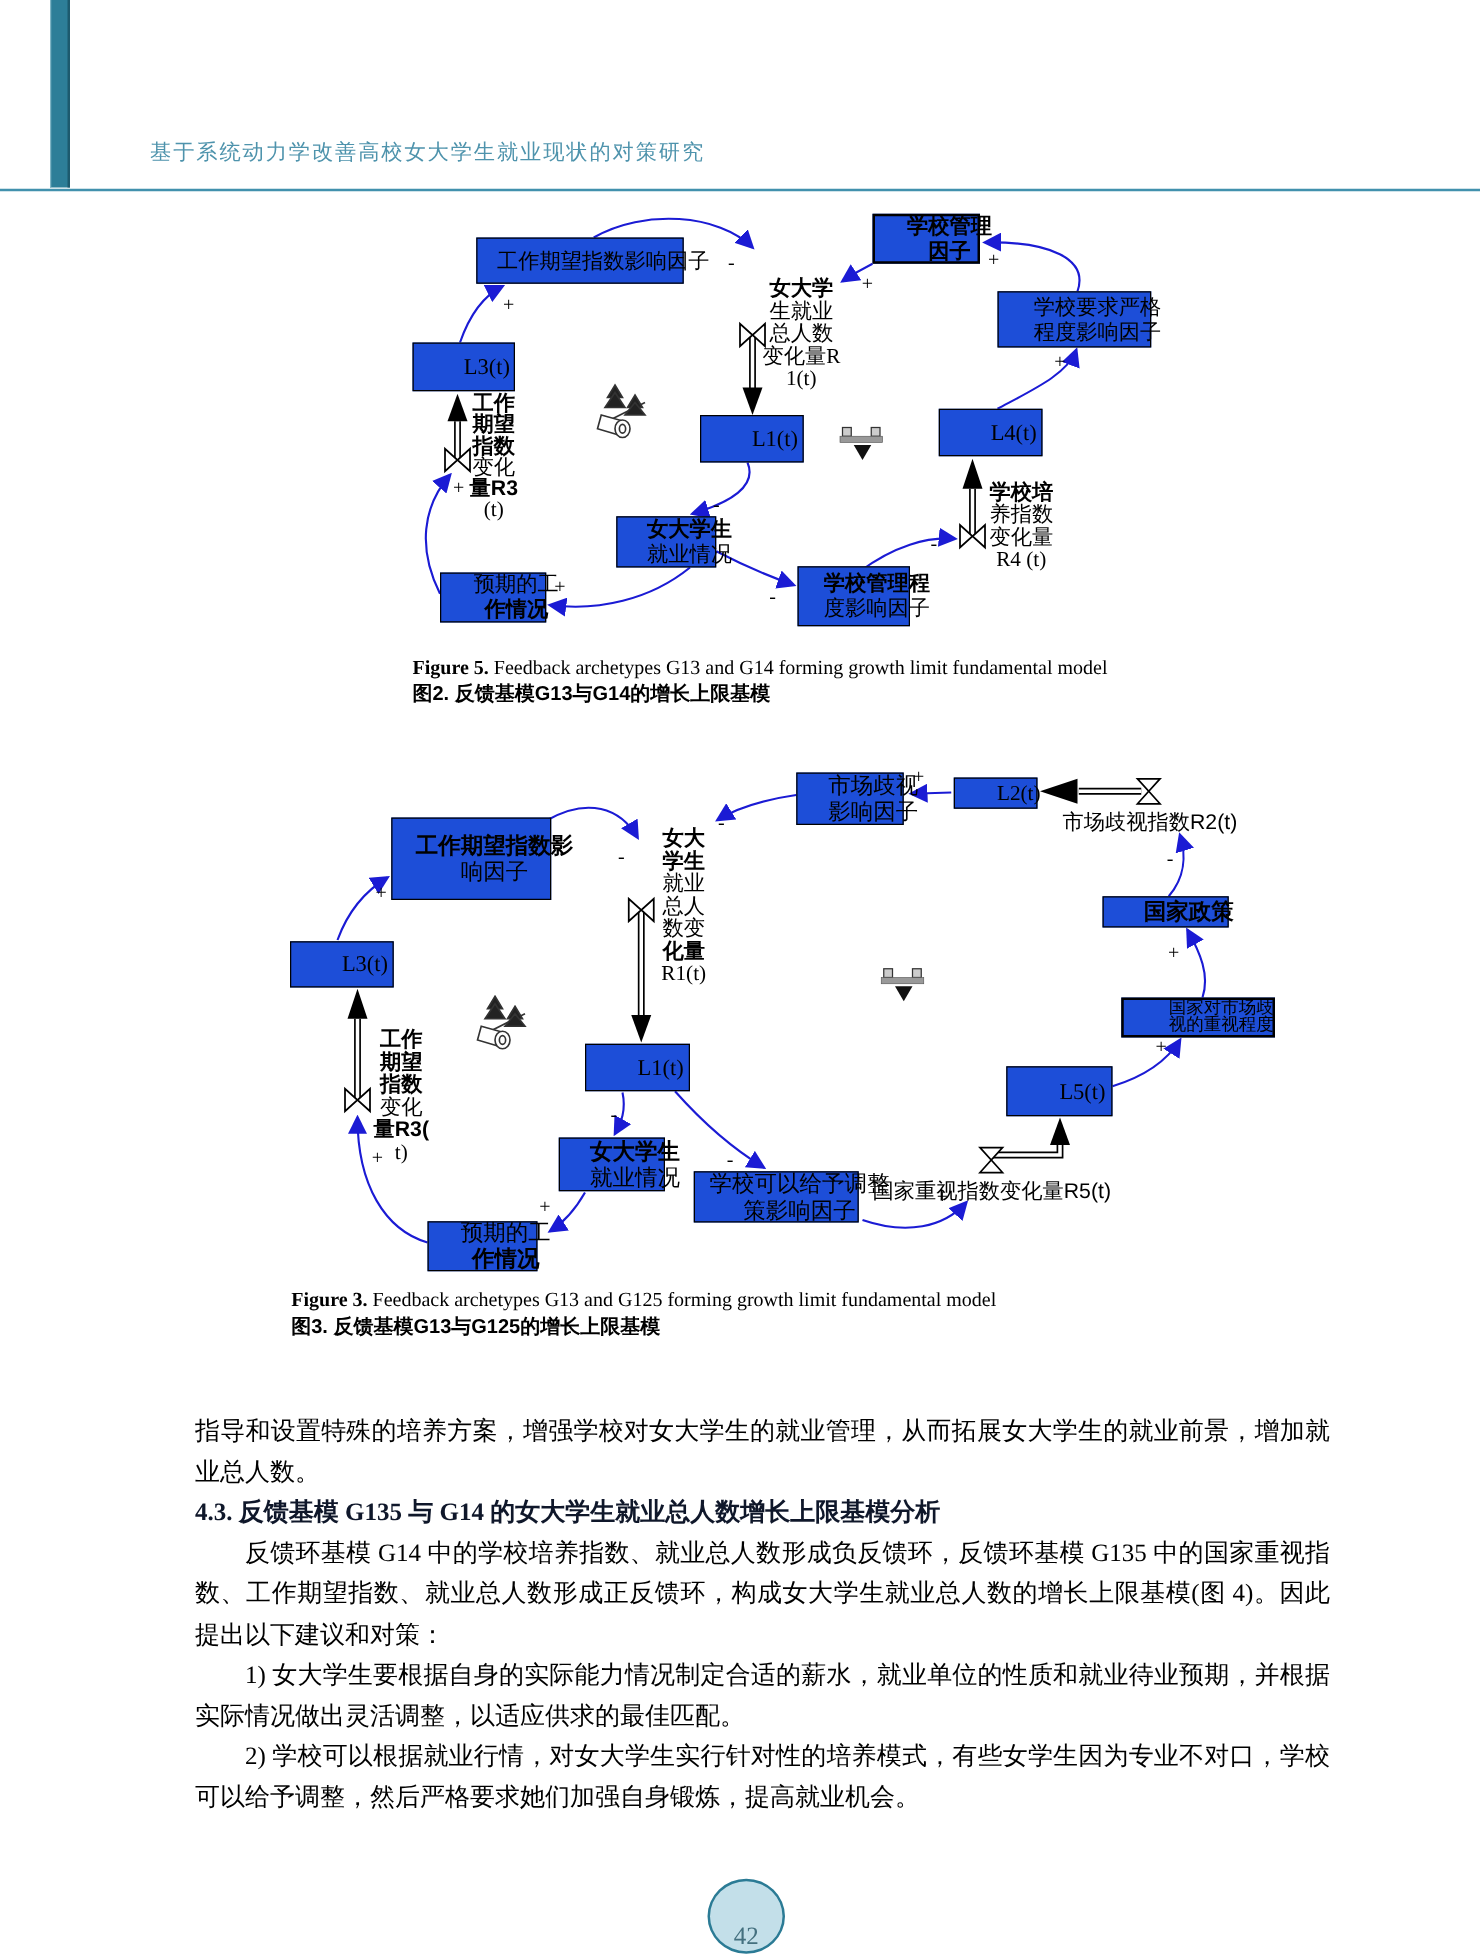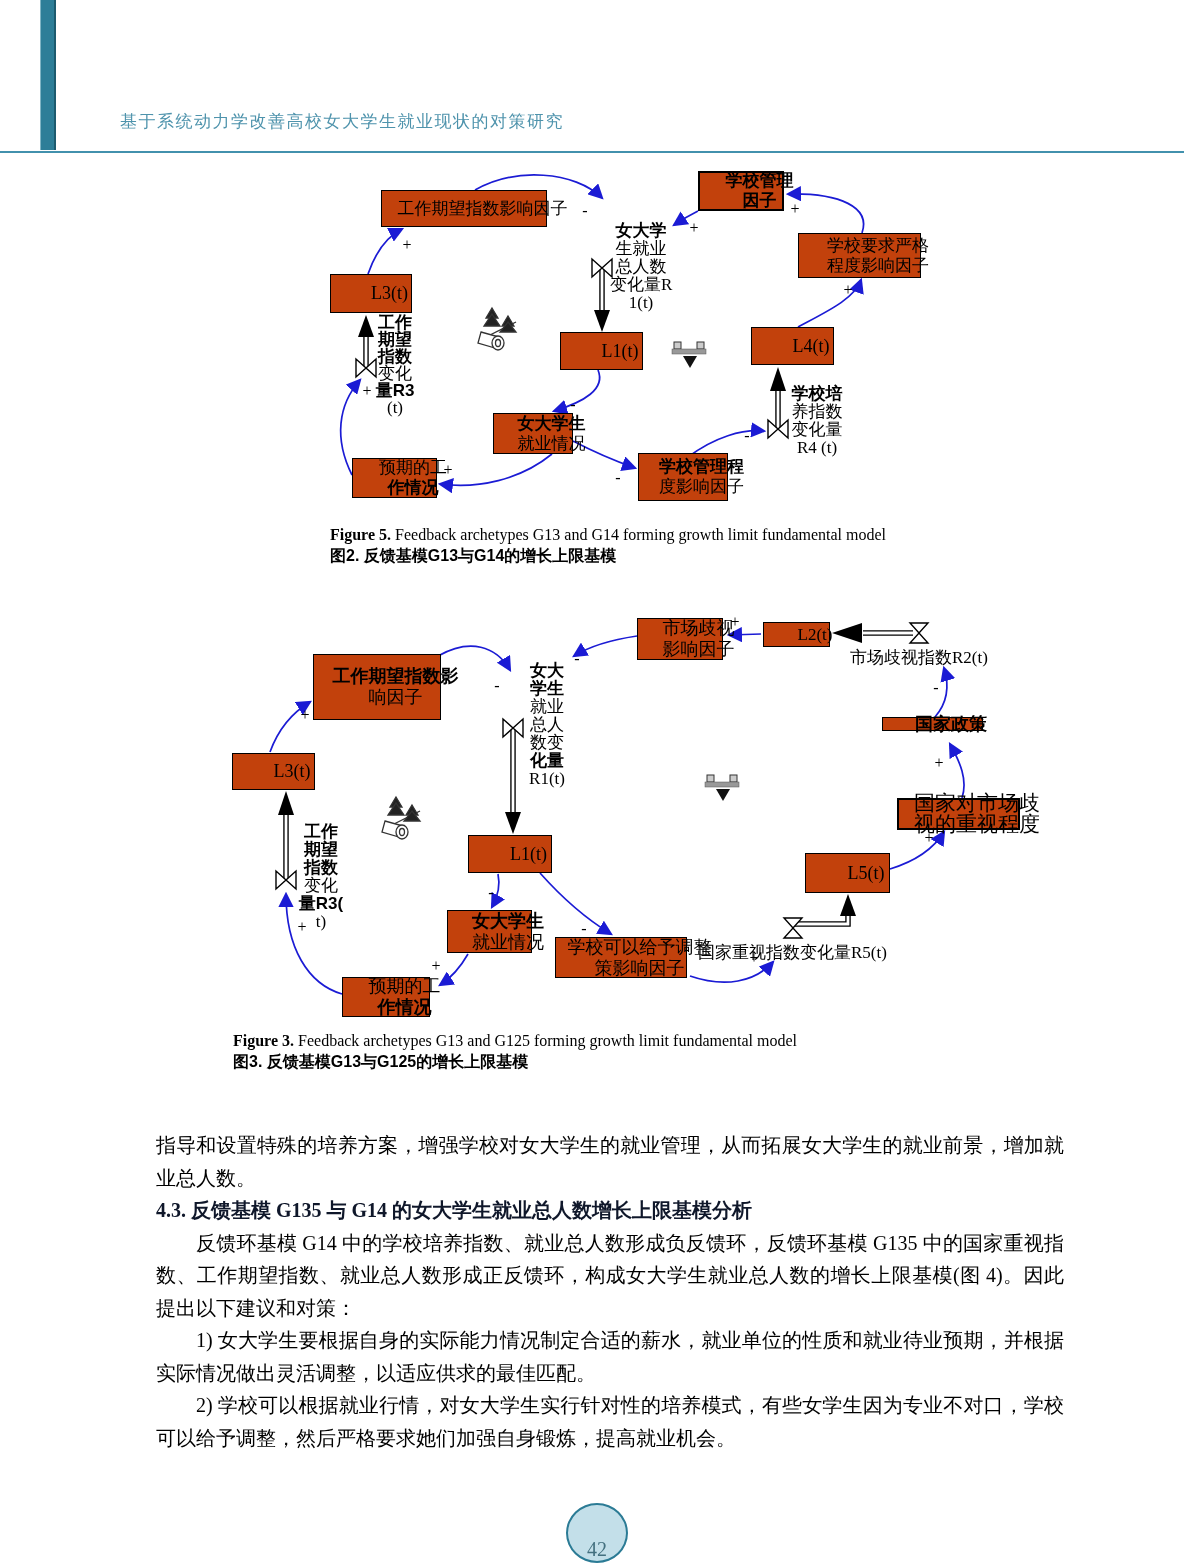--- a/index.html
+++ b/index.html
@@ -9,31 +9,31 @@
   }
   
   .side-bar{position:absolute;left:40px;top:0;width:13px;height:150px;
     background:#2d7e98;border-right:2px solid #1d5a6e;border-left:1px solid #7fb4c4;}
   .header-title{position:absolute;left:110px;top:110px;font-size:17px;color:#4e93ac;
     letter-spacing:1.5px;font-family:"Liberation Serif",serif;margin-left:10px;}
   .header-rule{position:absolute;left:0;top:151px;width:1184px;height:2px;background:#4291ad;}
   
   .figure{position:absolute;}
   .figure svg{position:absolute;left:0;top:0;}
-  .node{position:absolute;border:1.5px solid #000;background:#c2410c;display:flex;
+  .node{position:absolute;border:1.5px solid #000;background:#1d4ed8;display:flex;
     flex-direction:column;align-items:center;justify-content:center;text-align:center;
     line-height:1.15;font-size:17px;box-sizing:border-box;padding-left:37px;}
   .node span{display:block;white-space:nowrap;}
   .bd2{border-width:2px;}
   .hei{font-family:"Liberation Sans",sans-serif;font-weight:bold;}
   .song{font-family:"Liberation Serif",serif;font-weight:normal;}
   .b{font-weight:bold;}
   .stack{position:absolute;text-align:center;font-size:17px;line-height:18px;}
   .stack span{display:block;white-space:nowrap;}
-  .flowlabel{position:absolute;font-size:17px;white-space:nowrap;font-family:Liberation Serif, serif;}
+  .flowlabel{position:absolute;font-size:17px;white-space:nowrap;font-family:Liberation Sans, sans-serif;}
   .sign{position:absolute;font-size:16px;font-family:"Liberation Serif",serif;
     transform:translate(-50%,-50%);color:#000;}
   
   .cap{position:absolute;font-size:16px;line-height:21px;}
   .cap .zh-line{font-family:"Liberation Sans",sans-serif;font-weight:bold;}
   
   .body-text{position:absolute;left:156px;top:1096px;width:908px;font-size:20px;
     line-height:32.5px;text-align:justify;font-family:"Liberation Serif",serif;margin-top:33px;}
   .body-text p{margin:0;}
   .indent{text-indent:2em;}
@@ -271,24 +271,24 @@
   </div>
   <div class="node song" style="left:533px;top:12px;width:67px;height:25px;font-size:17px;">
     <span>L2(t)</span>
   </div>
   <div class="node song" style="left:2px;top:143px;width:83px;height:37px;font-size:18px;">
     <span>L3(t)</span>
   </div>
   <div class="node song" style="left:238px;top:225px;width:84px;height:38px;font-size:18px;">
     <span>L1(t)</span>
   </div>
-  <div class="node song b" style="left:652px;top:107px;width:101px;height:14px;font-size:18px;">
+  <div class="node song b" style="left:652px;top:107px;width:101px;height:25px;font-size:18px;">
     <span>国家政策</span>
   </div>
-  <div class="node song bd2" style="left:667px;top:188px;width:123px;height:32px;font-size:21px;line-height:1.0;">
+  <div class="node song bd2" style="left:667px;top:188px;width:123px;height:32px;font-size:14px;line-height:1.0;">
     <span>国家对市场歧</span>
     <span>视的重视程度</span>
   </div>
   <div class="node song" style="left:575px;top:243px;width:85px;height:40px;font-size:18px;">
     <span>L5(t)</span>
   </div>
   <div class="node" style="left:217px;top:300px;width:85px;height:43px;font-size:18px;">
     <span class="hei">女大学生</span>
     <span class="song">就业情况</span>
   </div>

